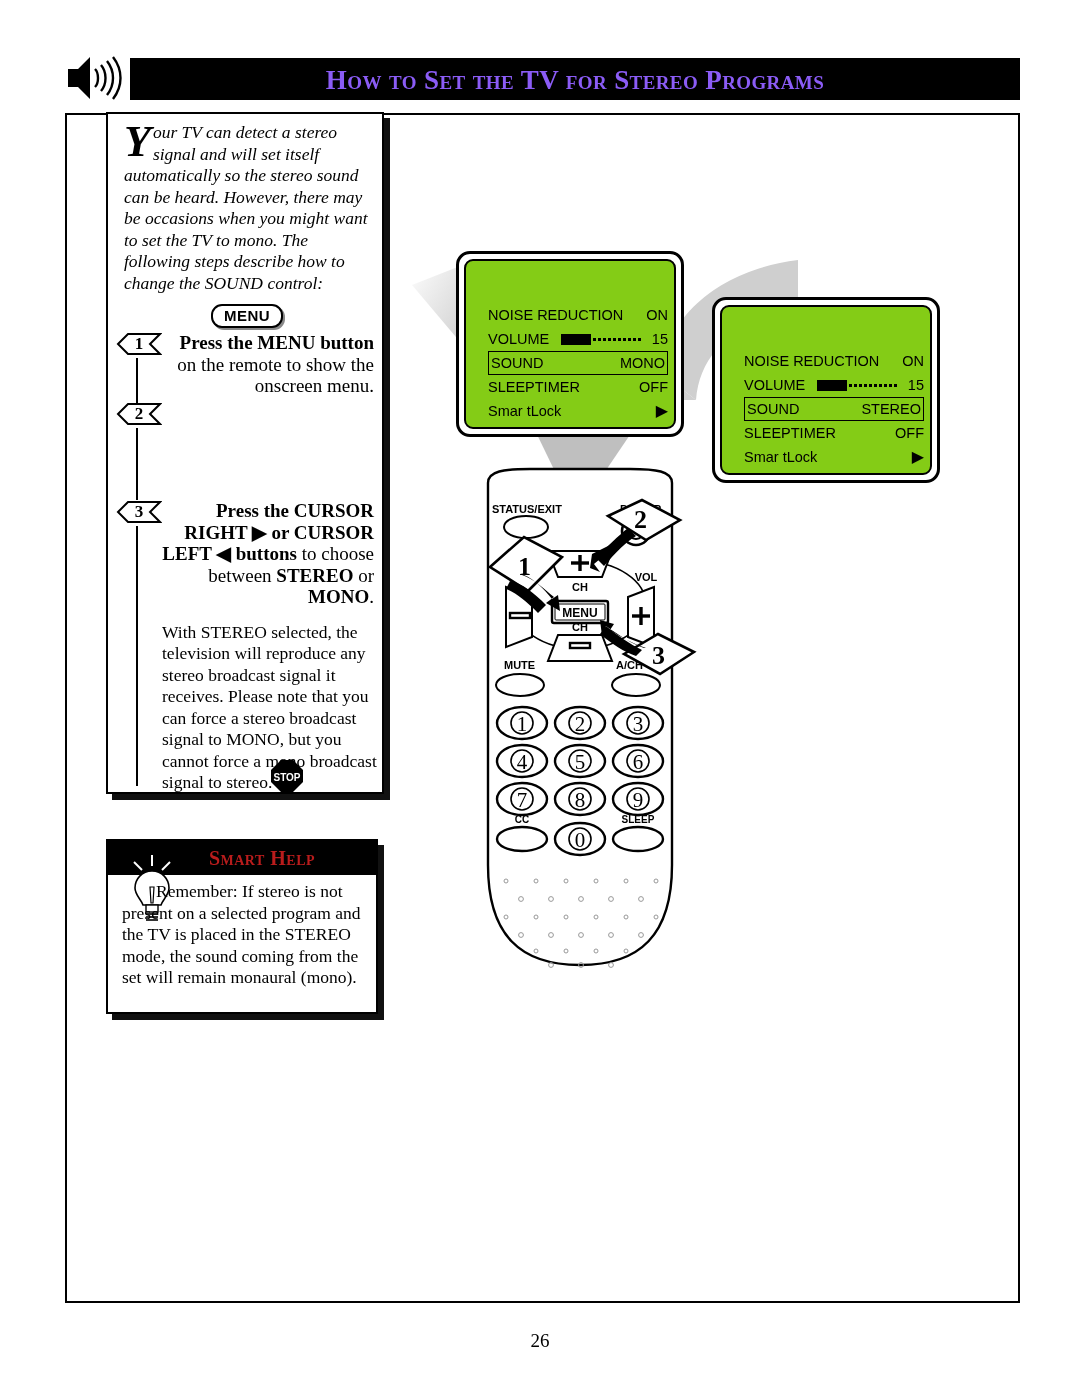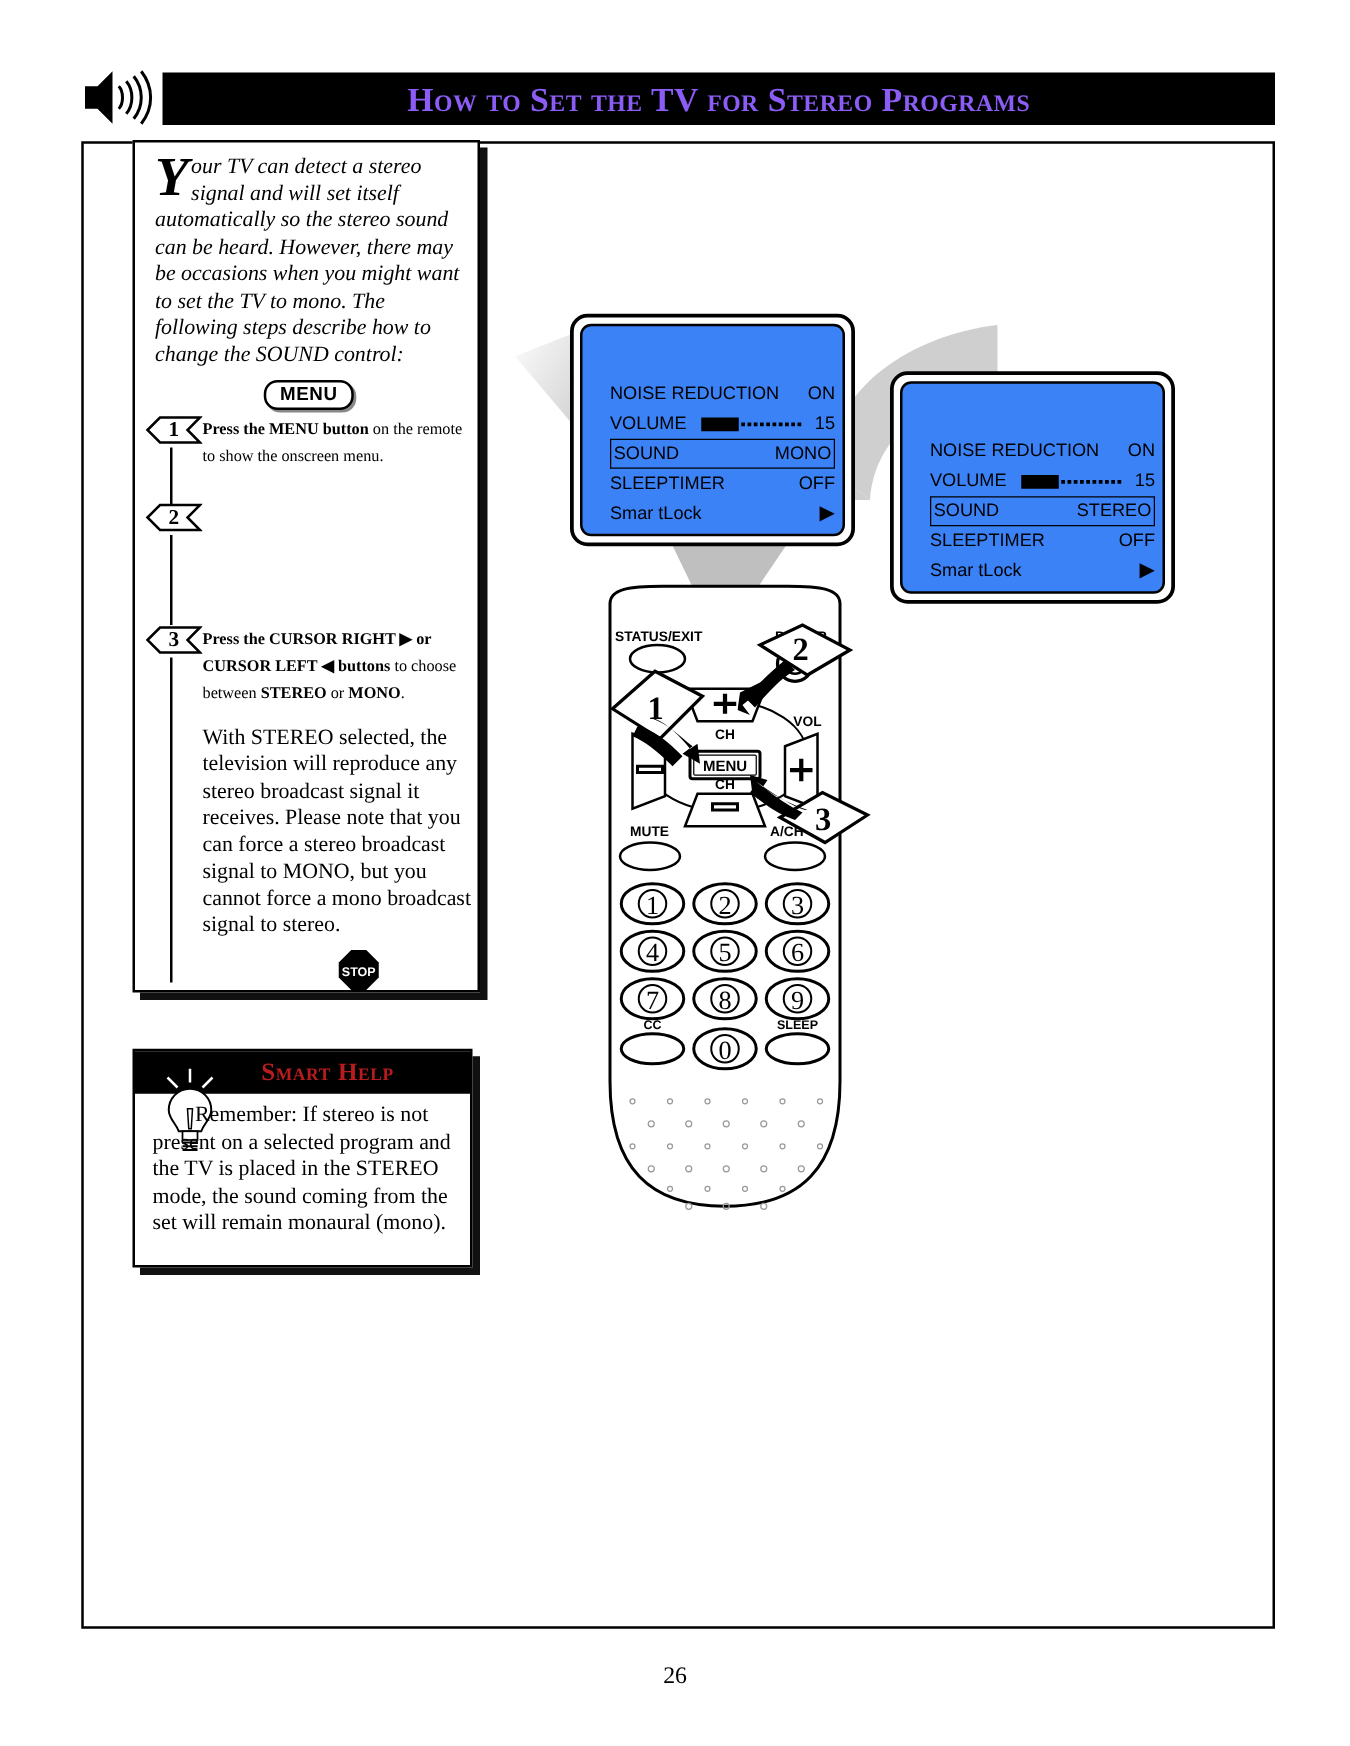--- a/index.html
+++ b/index.html
@@ -31,39 +31,39 @@
   .begin-pill{display:inline-block;border:2px solid #000;border-radius:11px;padding:1px 11px 2px;
     font-family:"Liberation Sans",sans-serif;font-weight:bold;font-size:15px;letter-spacing:.5px;
     background:#fff;box-shadow:2px 2px 0 #888;}
 
   .steps{position:absolute;left:14px;top:218px;width:252px;}
   .step{position:relative;padding-left:40px;margin-bottom:4px;}
   .stepnum{position:absolute;left:-6px;top:0px;width:46px;height:24px;}
   .stepnum span{position:absolute;left:0;top:0;width:46px;height:24px;line-height:23px;text-align:center;
     font-family:"Liberation Serif",serif;font-size:17px;font-weight:bold;}
   .step-rule{position:absolute;left:14px;top:24px;width:2px;background:#000;}
-  .step p{margin:0 0 0 0;font-family:"Liberation Serif",serif;font-size:13px;line-height:21.5px;}
+  .step p{margin:0 0 0 0;font-family:"Liberation Serif",serif;font-size:19px;line-height:21.5px;text-align:right;}
   .step b{font-weight:bold;}
   .para{font-family:"Liberation Serif",serif;font-size:17.5px;line-height:21.5px;margin:14px 0 0 40px;width:250px;}
   .stop-wrap{position:absolute;left:0;top:645px;width:278px;text-align:center;padding-left:40px;}
 
   
   .sh-shadow{position:absolute;left:112px;top:845px;width:272px;height:175px;background:#111;}
   .sh{position:absolute;left:106px;top:839px;width:272px;height:175px;background:#fff;border:2px solid #000;box-sizing:border-box;}
   .sh-bar{position:absolute;left:0;top:0;width:268px;height:34px;background:#000;}
   .sh-title{position:absolute;left:0;top:1px;width:268px;height:34px;line-height:33px;text-align:center;
     color:#b91c1c;font-family:"Liberation Serif",serif;font-weight:bold;font-size:20px;font-variant:small-caps;
     letter-spacing:.5px;padding-left:40px;box-sizing:border-box;}
   .sh-body{position:absolute;left:14px;top:40px;width:244px;
     font-family:"Liberation Serif",serif;font-size:17.5px;line-height:21.5px;text-indent:34px;}
   .bulb{position:absolute;left:14px;top:12px;width:62px;height:72px;}
 
   
   .tv{position:absolute;background:#fff;border:3px solid #000;border-radius:14px;box-sizing:border-box;}
-  .tv-inner{position:absolute;left:5px;top:5px;right:5px;bottom:5px;border:2px solid #000;border-radius:9px;box-sizing:border-box;background:#3b82f6;}
+  .tv-inner{position:absolute;left:5px;top:5px;right:5px;bottom:5px;border:2px solid #000;border-radius:9px;box-sizing:border-box;background:#84cc16;}
   .tv1{left:456px;top:251px;width:228px;height:186px;}
   .tv2{left:712px;top:297px;width:228px;height:186px;}
   .menu{position:absolute;left:22px;top:42px;width:180px;font-family:"Liberation Sans",sans-serif;font-size:14.5px;color:#000;}
   .mrow{position:relative;height:24px;line-height:24px;display:flex;justify-content:space-between;align-items:center;}
   .mrow.hl{border:1.6px solid #000;box-sizing:border-box;padding:0 2px;height:24px;}
   .mrow .lbl{white-space:nowrap;}
   .mrow .val{white-space:nowrap;}
   .volbar{display:flex;align-items:center;flex:1;justify-content:center;margin:0 4px;}
   .volfill{width:30px;height:11px;background:#000;}
   .voldots{width:48px;height:11px;display:flex;align-items:center;gap:2px;margin-left:2px;}

